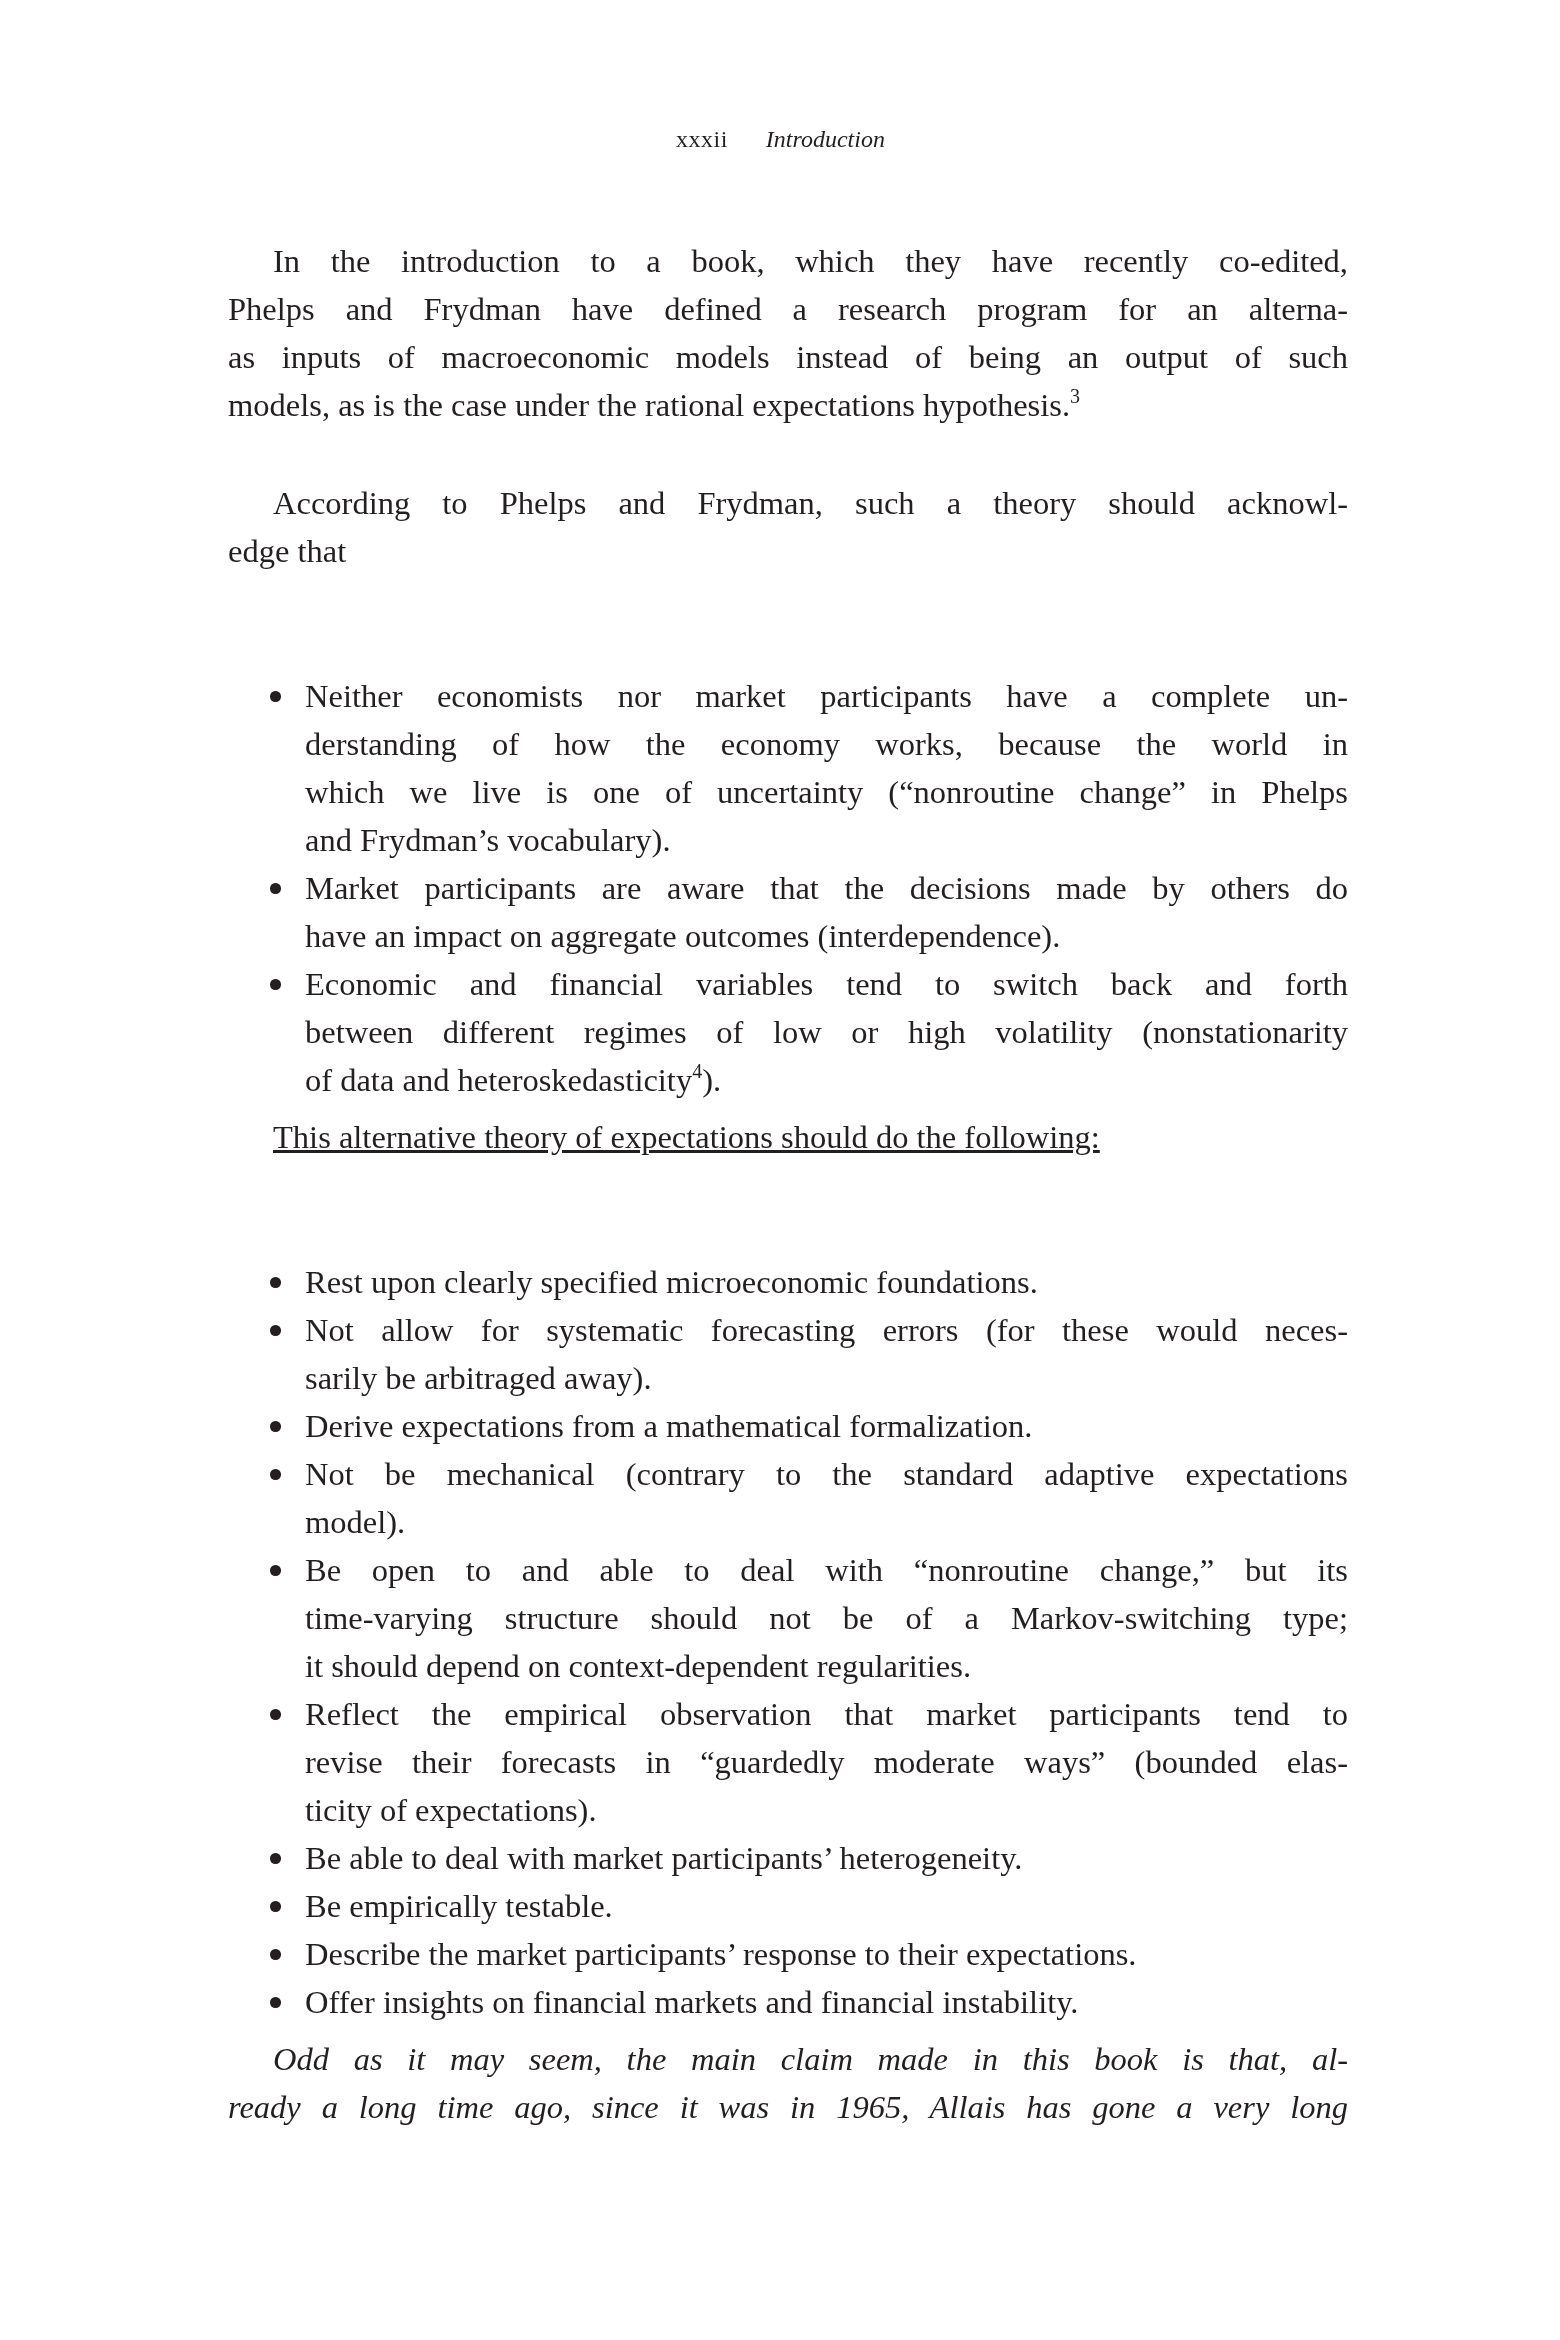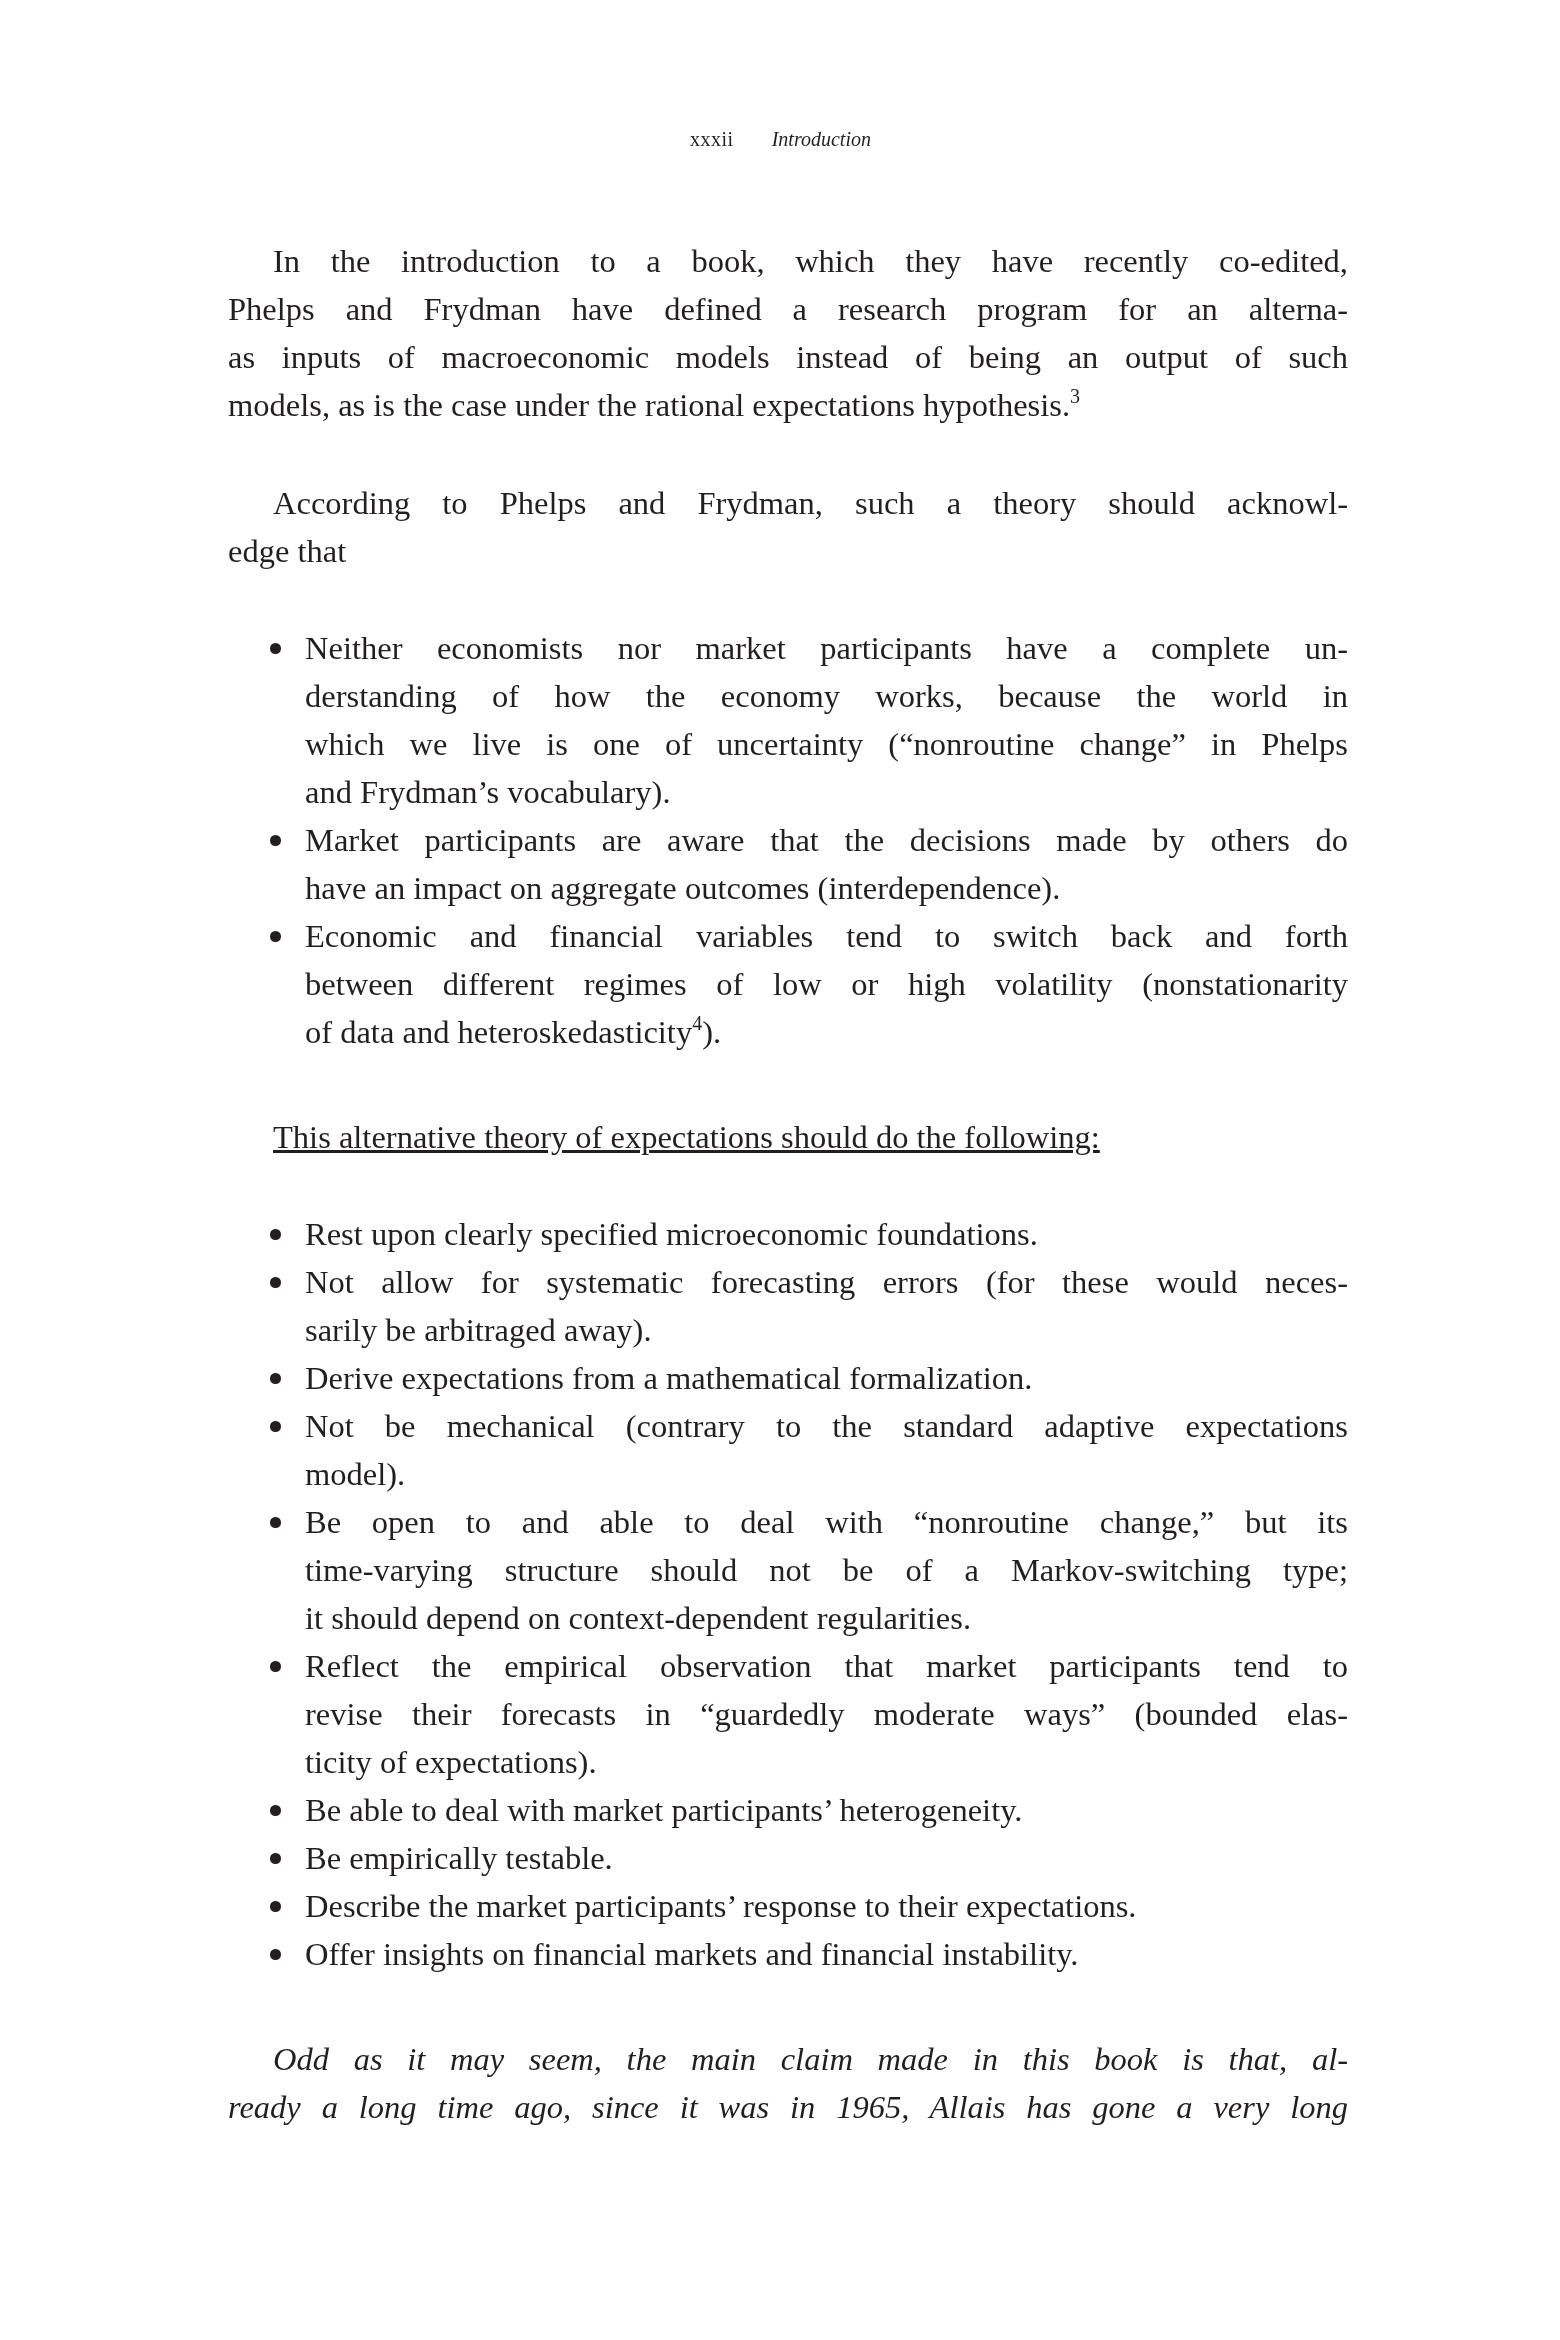--- a/index.html
+++ b/index.html
@@ -22,21 +22,21 @@
     height: 2341px;
     background: #ffffff;
   }
   
   .running-head {
     position: absolute;
     top: 120px;
     left: 0;
     width: 1561px;
     text-align: center;
-    font-size: 20px;
+    font-size: 24px;
     line-height: 38px;
     white-space: nowrap;
   }
   .running-head .folio { margin-right: 38px; letter-spacing: 0.5px; }
   .running-head .section-title { font-style: italic; }
 
   
   .block {
     position: absolute;
     left: 228px;
@@ -57,21 +57,21 @@
     text-align-last: left;
   }
   .line.indent { padding-left: 45px; }
   .line .fn {
     font-size: 20px;
     vertical-align: 13.4px;
     line-height: 0;
   }
 
   
-  .list { position: absolute; left: 228px; width: 1120px; font-size: 32.5px; line-height: 48px; }
+  .list { position: absolute; left: 228px; width: 1120px; font-size: 32.5px; line-height: 48px; margin-top: 48px; }
   .bullet-item { position: relative; padding-left: 77px; }
   .bullet-item .bullet {
     position: absolute;
     left: 42px;
     top: 19px;
     width: 10.5px;
     height: 10.5px;
     border-radius: 50%;
     background: #231f20;
   }

